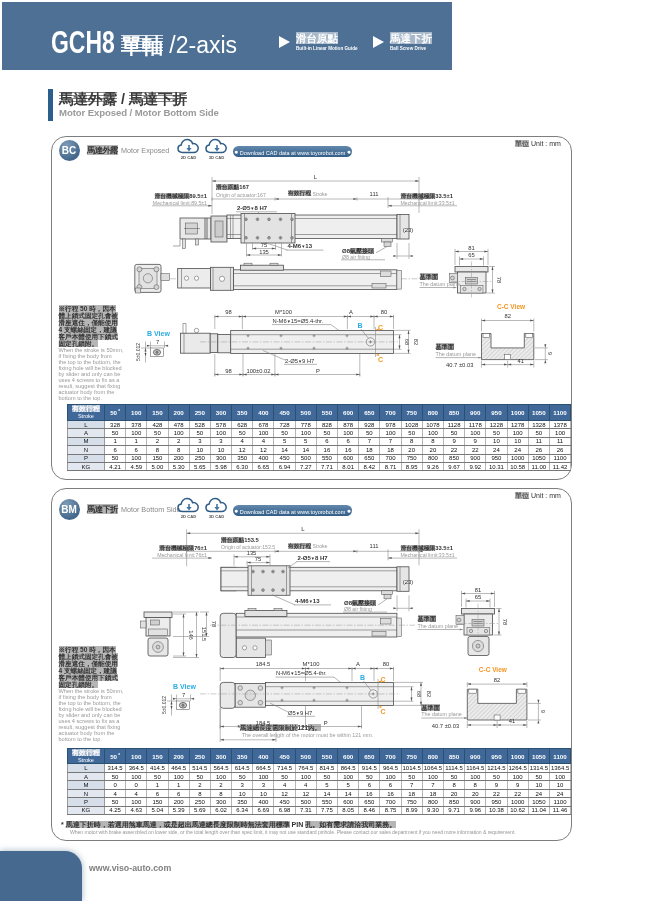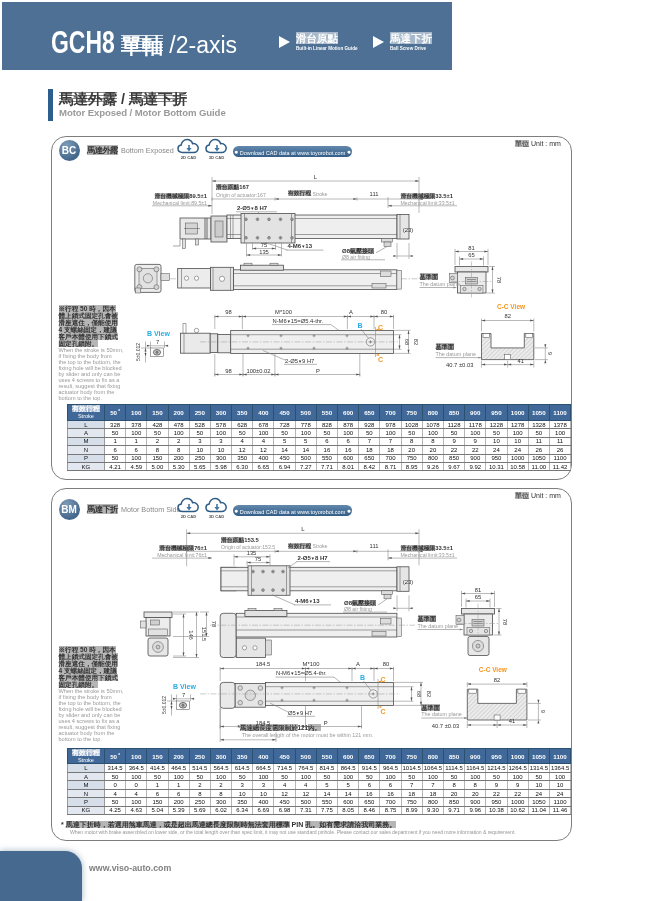--- a/index.html
+++ b/index.html
@@ -3,26 +3,26 @@
 <div style="position:absolute;left:2px;top:2px;width:450px;height:68px;background:#4d7094"></div>
 <div style="position:absolute;left:51px;top:25px;color:#fff;white-space:nowrap"><span style="font-size:31px;font-weight:bold;display:inline-block;transform:scaleX(.74);transform-origin:0 70%;margin-right:-22px">GCH8</span><span style="font-size:21px;font-weight:bold"> <span class="cw">單軸</span></span><span style="font-size:23px"> /2-axis</span></div>
 <div style="position:absolute;left:279px;top:36px;width:0;height:0;border-left:11px solid #fff;border-top:6.5px solid transparent;border-bottom:6.5px solid transparent"></div>
 <div style="position:absolute;left:296px;top:32px;color:#fff;font-size:10.5px;font-weight:bold;white-space:nowrap"><span class="wf">滑台原點</span></div>
 <div style="position:absolute;left:296px;top:45.5px;color:#fff;font-size:4.6px;font-weight:bold;white-space:nowrap">Built-in Linear Motion Guide</div>
 <div style="position:absolute;left:373px;top:36px;width:0;height:0;border-left:11px solid #fff;border-top:6.5px solid transparent;border-bottom:6.5px solid transparent"></div>
 <div style="position:absolute;left:390px;top:32px;color:#fff;font-size:10.5px;font-weight:bold;white-space:nowrap"><span class="wf">馬達下折</span></div>
 <div style="position:absolute;left:390px;top:45.5px;color:#fff;font-size:4.6px;font-weight:bold;white-space:nowrap">Ball Screw Drive</div>
 <div style="position:absolute;left:48px;top:89px;width:4.5px;height:32px;background:#2c5f8e"></div>
 <div style="position:absolute;left:59px;top:90px;font-size:14.5px;font-weight:bold;color:#3a3a3a;white-space:nowrap"><span class="ck">馬達外露</span> / <span class="ck">馬達下折</span></div>
-<div style="position:absolute;left:59px;top:107px;font-size:9.6px;font-weight:bold;color:#9a9a9a;letter-spacing:-.1px;white-space:nowrap">Motor Exposed / Motor Bottom Guide</div>
+<div style="position:absolute;left:59px;top:107px;font-size:9.6px;font-weight:bold;color:#9a9a9a;letter-spacing:-.1px;white-space:nowrap">Motor Exposed / Motor Bottom Side</div>
 <div style="position:absolute;left:51px;top:136px;width:519px;height:342px;border:1.3px solid #7e7e7e;border-radius:15px"></div>
 <div style="position:absolute;left:51px;top:488px;width:519px;height:351px;border:1.3px solid #7e7e7e;border-radius:15px"></div>
 <div style="position:absolute;left:58.5px;top:139.5px;width:21px;height:21px;border-radius:50%;background:radial-gradient(circle at 35% 25%, #7e9cb8, #44688c 70%);color:#fff;font-size:10px;font-weight:bold;text-align:center;line-height:21px">BC</div>
 <div style="position:absolute;left:87px;top:144.8px;font-size:8.3px;font-weight:bold;color:#333;letter-spacing:-.6px;white-space:nowrap"><span class="cf">馬達外露</span></div>
-<div style="position:absolute;left:121px;top:145.5px;font-size:7.2px;color:#888;white-space:nowrap">Bottom Exposed</div>
+<div style="position:absolute;left:121px;top:145.5px;font-size:7.2px;color:#888;white-space:nowrap">Motor Exposed</div>
 <div style="position:absolute;left:176.5px;top:137.5px;width:24px;height:17px"><svg width="24" height="17" viewBox="0 0 24 17">
       <path d="M5.5 14.5 C2.5 14.5 1 12.6 1 10.6 C1 8.7 2.4 7.2 4.2 7 C4.4 4 6.9 1.6 10 1.6 C12.6 1.6 14.8 3.3 15.6 5.7 C15.9 5.65 16.2 5.6 16.5 5.6 C19.1 5.6 21.2 7.7 21.2 10.1 C21.2 12.5 19.3 14.5 16.7 14.5 Z" fill="none" stroke="#2e5c85" stroke-width="1.5"></path>
       <path d="M11.2 7 L12.8 7 L12.8 10 L14.6 10 L12 13.6 L9.4 10 L11.2 10 Z" fill="#4176a3"></path>
     </svg></div>
 <div style="position:absolute;left:176.5px;top:155px;width:24px;text-align:center;font-size:4.2px;font-weight:bold;color:#555;white-space:nowrap">2D CAD</div>
 <div style="position:absolute;left:204.5px;top:137.5px;width:24px;height:17px"><svg width="24" height="17" viewBox="0 0 24 17">
       <path d="M5.5 14.5 C2.5 14.5 1 12.6 1 10.6 C1 8.7 2.4 7.2 4.2 7 C4.4 4 6.9 1.6 10 1.6 C12.6 1.6 14.8 3.3 15.6 5.7 C15.9 5.65 16.2 5.6 16.5 5.6 C19.1 5.6 21.2 7.7 21.2 10.1 C21.2 12.5 19.3 14.5 16.7 14.5 Z" fill="none" stroke="#2e5c85" stroke-width="1.5"></path>
       <path d="M11.2 7 L12.8 7 L12.8 10 L14.6 10 L12 13.6 L9.4 10 L11.2 10 Z" fill="#4176a3"></path>
     </svg></div>
 <div style="position:absolute;left:204.5px;top:155px;width:24px;text-align:center;font-size:4.2px;font-weight:bold;color:#555;white-space:nowrap">3D CAD</div>

